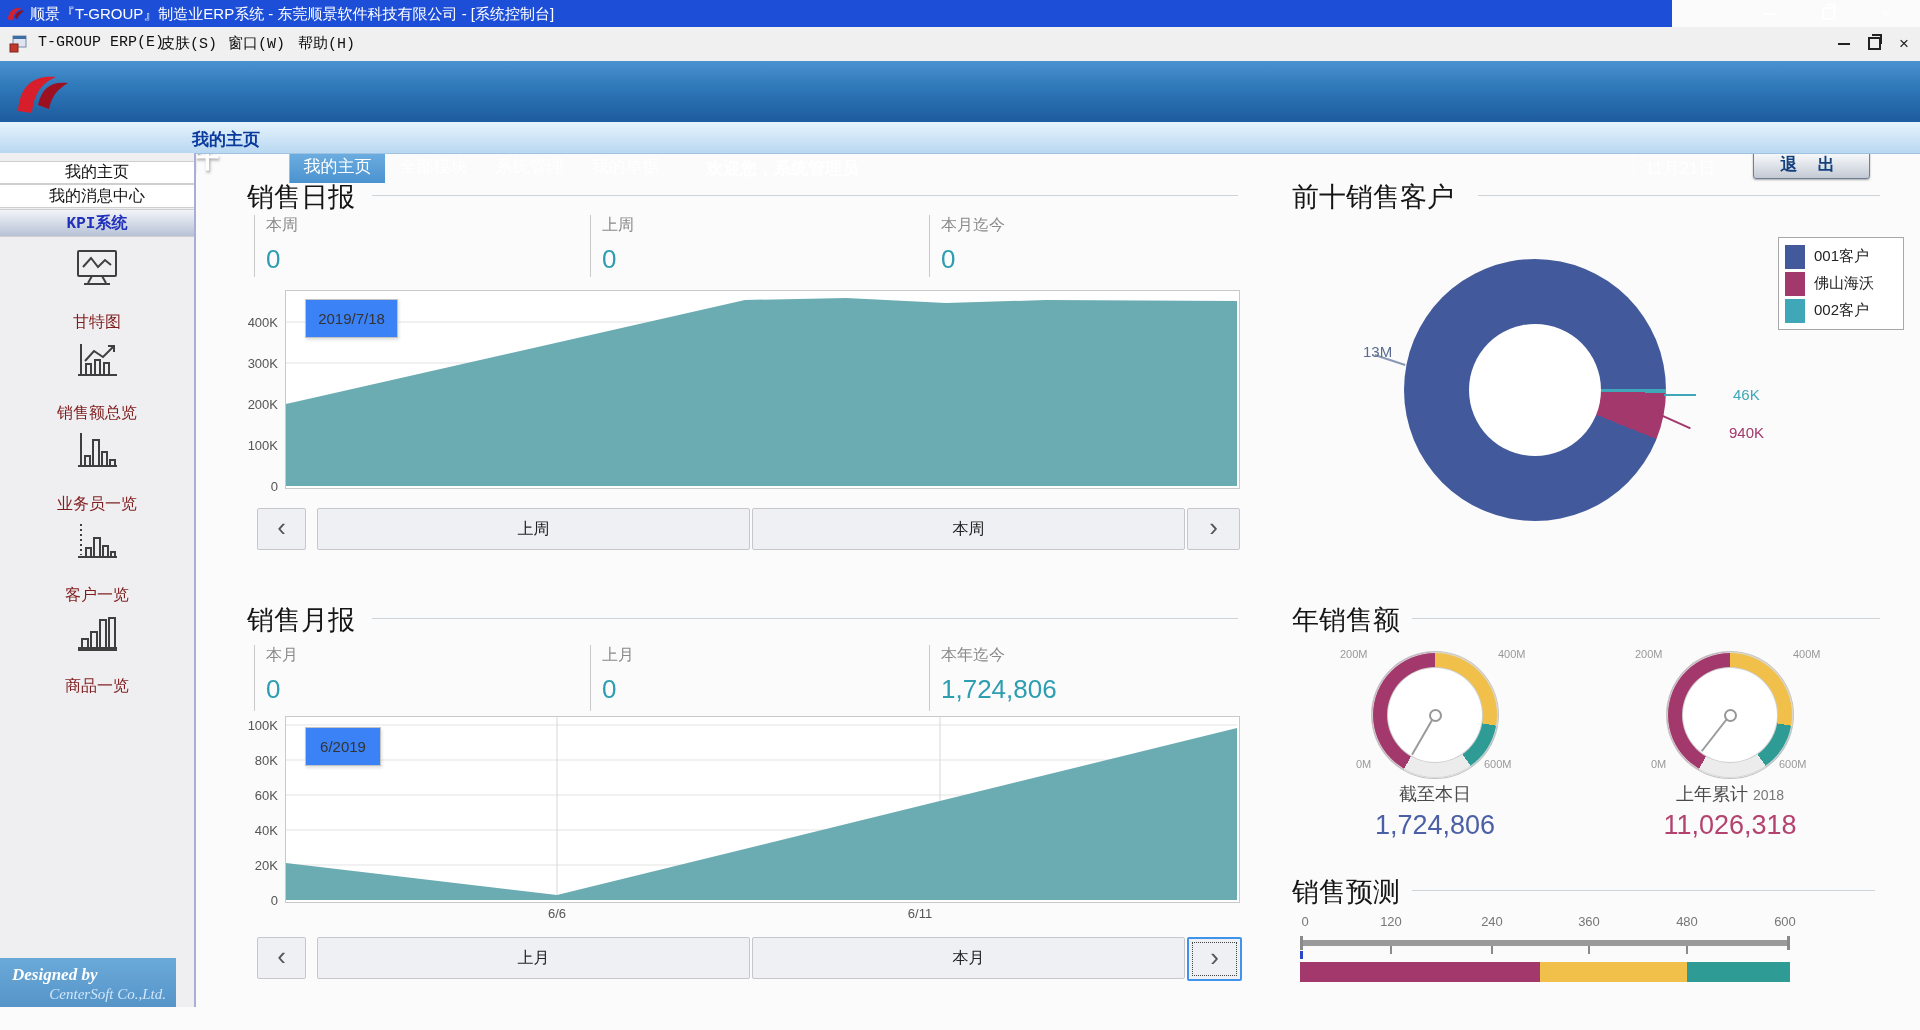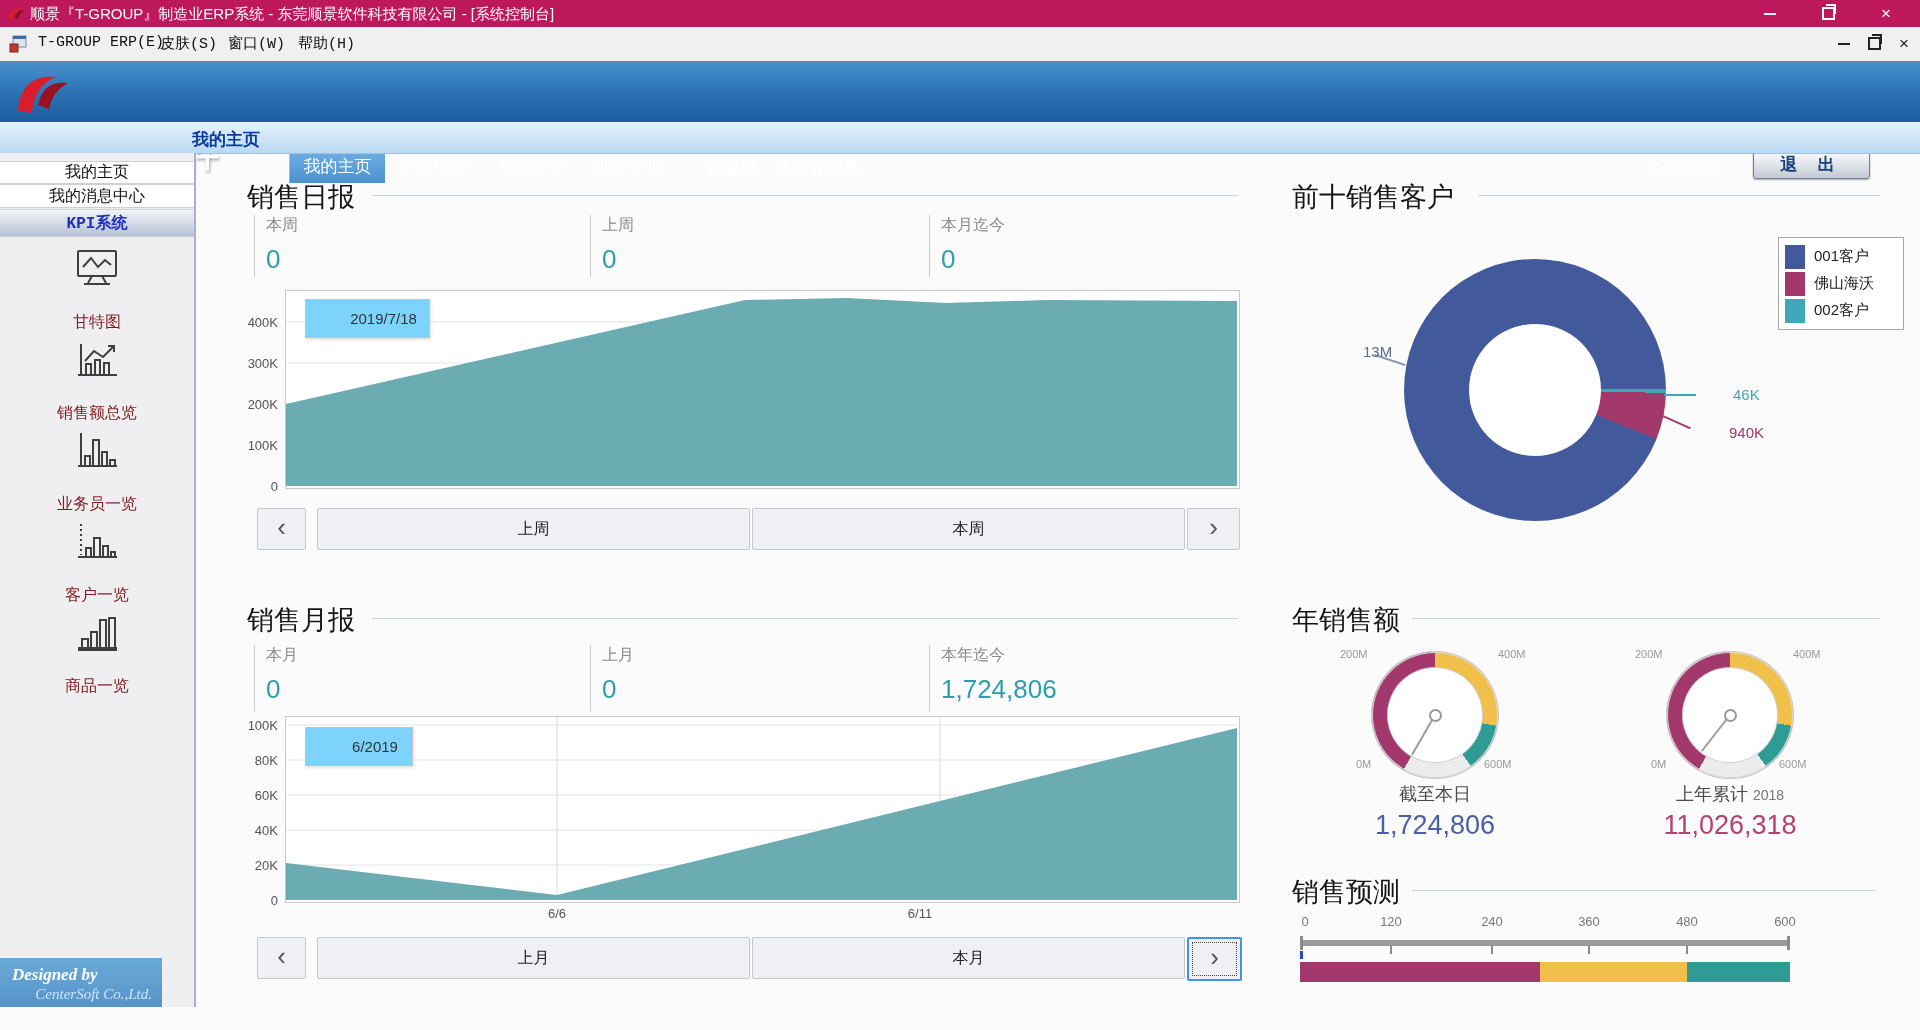--- a/index.html
+++ b/index.html
@@ -1,20 +1,20 @@
 <!DOCTYPE html>
 <html><head>
 <meta charset="utf-8">
 <style>
   html,body{margin:0;padding:0;background:#888;}
   .app{position:relative;width:1920px;height:1030px;overflow:hidden;background:#fbfbfb;
        font-family:"Liberation Sans","DejaVu Sans",sans-serif;-webkit-font-smoothing:antialiased;}
   .abs{position:absolute;}
   
-  .titlebar{left:0;top:0;width:1920px;height:27px;background:#be185d;color:#fff;}
+  .titlebar{left:0;top:0;width:1672px;height:27px;background:#1d4ed8;color:#fff;}
   .titlebar .txt{position:absolute;left:30px;top:5px;font-size:15px;}
   .winbtn{position:absolute;top:0;width:46px;height:27px;display:flex;align-items:center;justify-content:center;color:#fff;}
   .minbar{width:12px;height:2px;background:#fff;}
   .restore{position:relative;width:9px;height:9px;border:2px solid #fff;background:transparent;}
   .restore::before{content:"";position:absolute;left:2px;top:-5px;width:8px;height:8px;border:2px solid #fff;border-bottom:none;border-left:none;}
   .closex{font-size:17px;line-height:1;}
   
   .menubar{left:0;top:27px;width:1920px;height:34px;background:#f0f0f0;border-bottom:1px solid #d9d9d9;color:#111;}
   .menuitem{position:absolute;top:7px;font-size:15px;font-family:"Liberation Mono","DejaVu Sans Mono",monospace;}
   .mdi{color:#222;}
@@ -40,36 +40,36 @@
   .crumb{position:absolute;left:192px;top:6px;font-size:17px;font-weight:bold;color:#0a3a9e;}
   
   .sidebar{left:0;top:153px;width:194px;height:854px;background:#efeef1;border-right:2px solid #a9aed6;}
   .side-nav{position:absolute;left:0;width:194px;display:flex;align-items:center;justify-content:center;
             background:#fff;border-top:1px solid #cfcfcf;border-bottom:1px solid #cfcfcf;font-size:16px;color:#111;cursor:pointer;}
   .side-nav.kpi{background:linear-gradient(180deg,#f2f4f8,#b7c2d6);font-weight:bold;color:#2030bb;
                 font-family:"Liberation Mono","DejaVu Sans Mono",monospace;}
   .kpi-item{position:absolute;left:0;width:194px;text-align:center;cursor:pointer;}
   .kpi-item .lbl{display:block;margin-top:20px;font-size:16px;color:#7f1d1d;}
   .kpi-item svg{stroke:#3f3f3f;fill:none;stroke-width:2;}
-  .designed{position:absolute;left:0;top:805px;width:162px;height:49px;background:linear-gradient(180deg,#6aaad9,#5694c8);}
+  .designed{position:absolute;left:0;top:805px;width:176px;height:49px;background:linear-gradient(180deg,#6aaad9,#5694c8);}
   .designed .l1{position:absolute;left:12px;top:7px;color:#fff;font-size:17px;font-weight:bold;font-style:italic;
                 font-family:"Liberation Serif","DejaVu Serif",serif;}
   .designed .l2{position:absolute;right:10px;top:28px;color:#cfe7fb;font-size:15px;font-style:italic;
                 font-family:"Liberation Serif","DejaVu Serif",serif;}
   
   .sec-title{position:absolute;font-size:27px;color:#151515;font-weight:500;}
   .rule{position:absolute;height:1px;background:#ccd3d9;}
   .stat{position:absolute;border-left:1px solid #c9c9c9;padding-left:11px;}
   .stat .sl{font-size:16px;color:#8a8a8a;}
   .stat .sv{font-size:26px;color:#2d9db0;margin-top:8px;}
   .chart-box{position:absolute;background:#fff;border:1px solid #c9c9c9;}
   .ytick{position:absolute;width:60px;text-align:right;font-size:13px;color:#555;}
   .xtick{position:absolute;width:60px;text-align:center;font-size:13px;color:#555;}
-  .tooltip{position:absolute;background:#7dd3fc;border:1px solid #c3c3c3;box-shadow:1px 2px 3px rgba(0,0,0,.12);
-           display:flex;align-items:center;justify-content:center;font-size:15px;color:#333;padding-left:32px;}
+  .tooltip{position:absolute;background:#3b82f6;border:1px solid #c3c3c3;box-shadow:1px 2px 3px rgba(0,0,0,.12);
+           display:flex;align-items:center;justify-content:center;font-size:15px;color:#333;}
   .nav-btn{position:absolute;height:40px;background:#eef0f3;border:1px solid #c6c6cc;border-radius:2px;
            display:flex;align-items:center;justify-content:center;font-size:16px;color:#222;cursor:pointer;}
   .arrow{font-size:26px;color:#555;line-height:0;padding-bottom:4px;}
   .nav-btn.focused{border:2px solid #3f93ea;outline:1px dotted #444;outline-offset:-6px;}
   
   .donut{position:absolute;left:1404px;top:259px;width:262px;height:262px;border-radius:50%;
          background:conic-gradient(from 0deg,#42599c 0deg 89.5deg,#3fa7b8 89.5deg 91.3deg,#a2386b 91.3deg 112deg,#42599c 112deg 360deg);}
   .donut-hole{position:absolute;left:65px;top:65px;width:132px;height:132px;border-radius:50%;background:#fff;}
   .callout{position:absolute;font-size:15px;margin-left:31px;}
   .lead{position:absolute;height:0;border-top:2px solid #8a97b5;}

